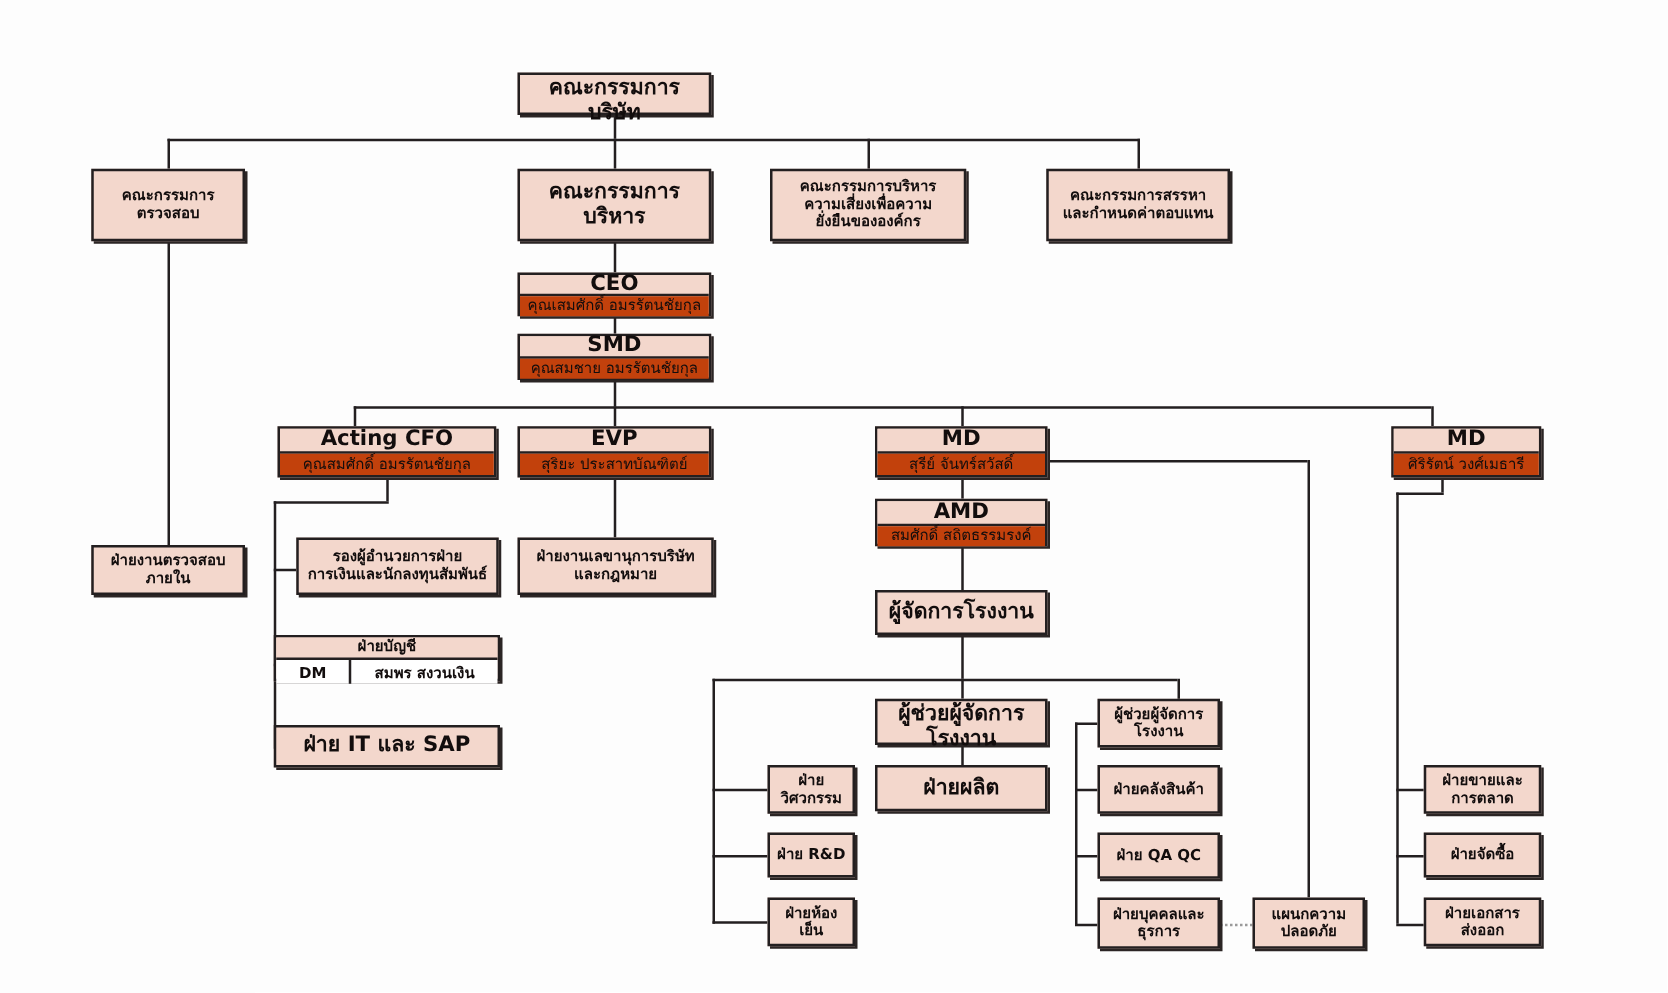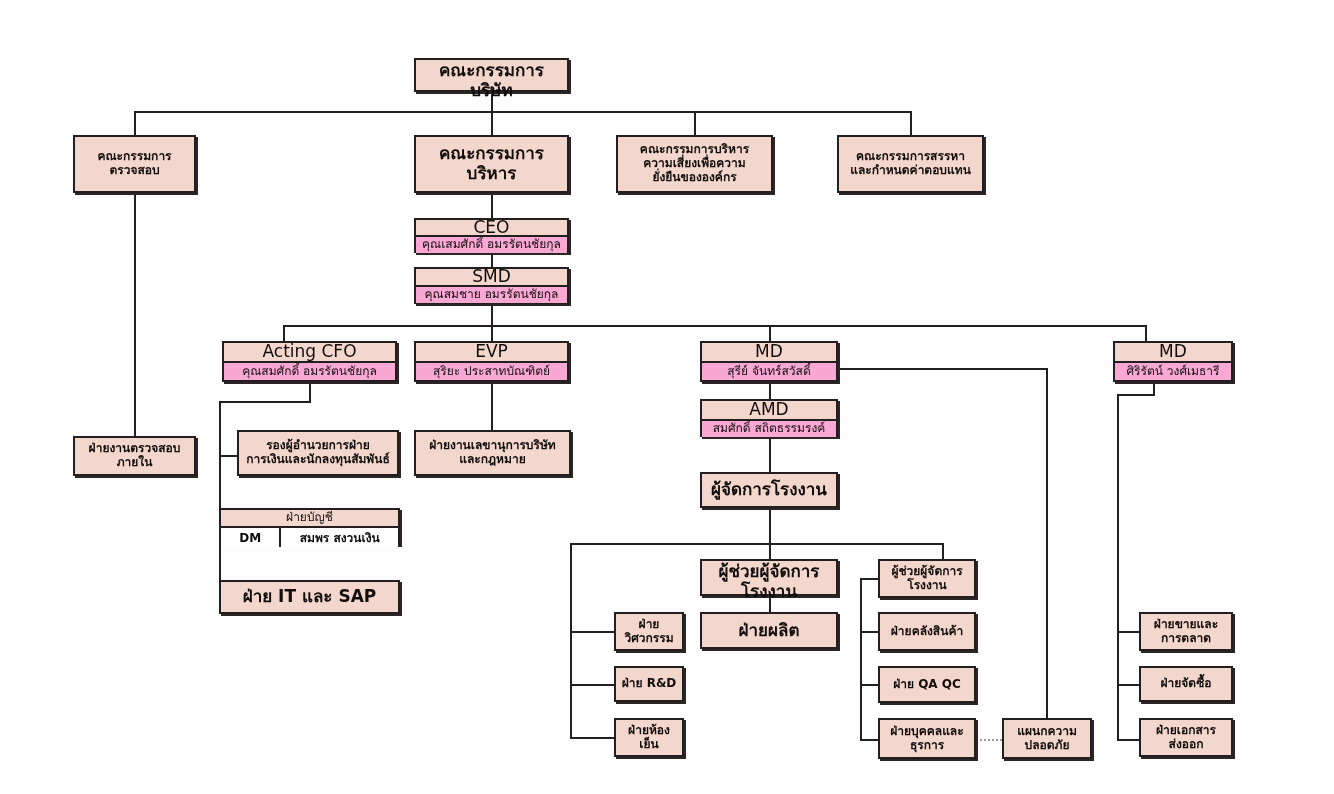--- a/index.html
+++ b/index.html
@@ -37,24 +37,24 @@
     text-align: center;
     line-height: 1.15;
     padding: 1px 3px;
     box-sizing: border-box;
     color: #120d0d;
   }
   .node.split .title {
     background: #f3d7cc;
     border-bottom: 2px solid #231f20;
     flex: 0 0 auto;
-    font-weight: normal;
+    font-weight: bold;
   }
   .node.split .name {
-    background: #f9a8d4;
+    background: #c2410c;
     flex: 1 1 auto;
     font-weight: normal;
   }
   .node.plain .cell {
     font-weight: bold;
   }
 
   
   .node .rowsplit {
     display: flex;

